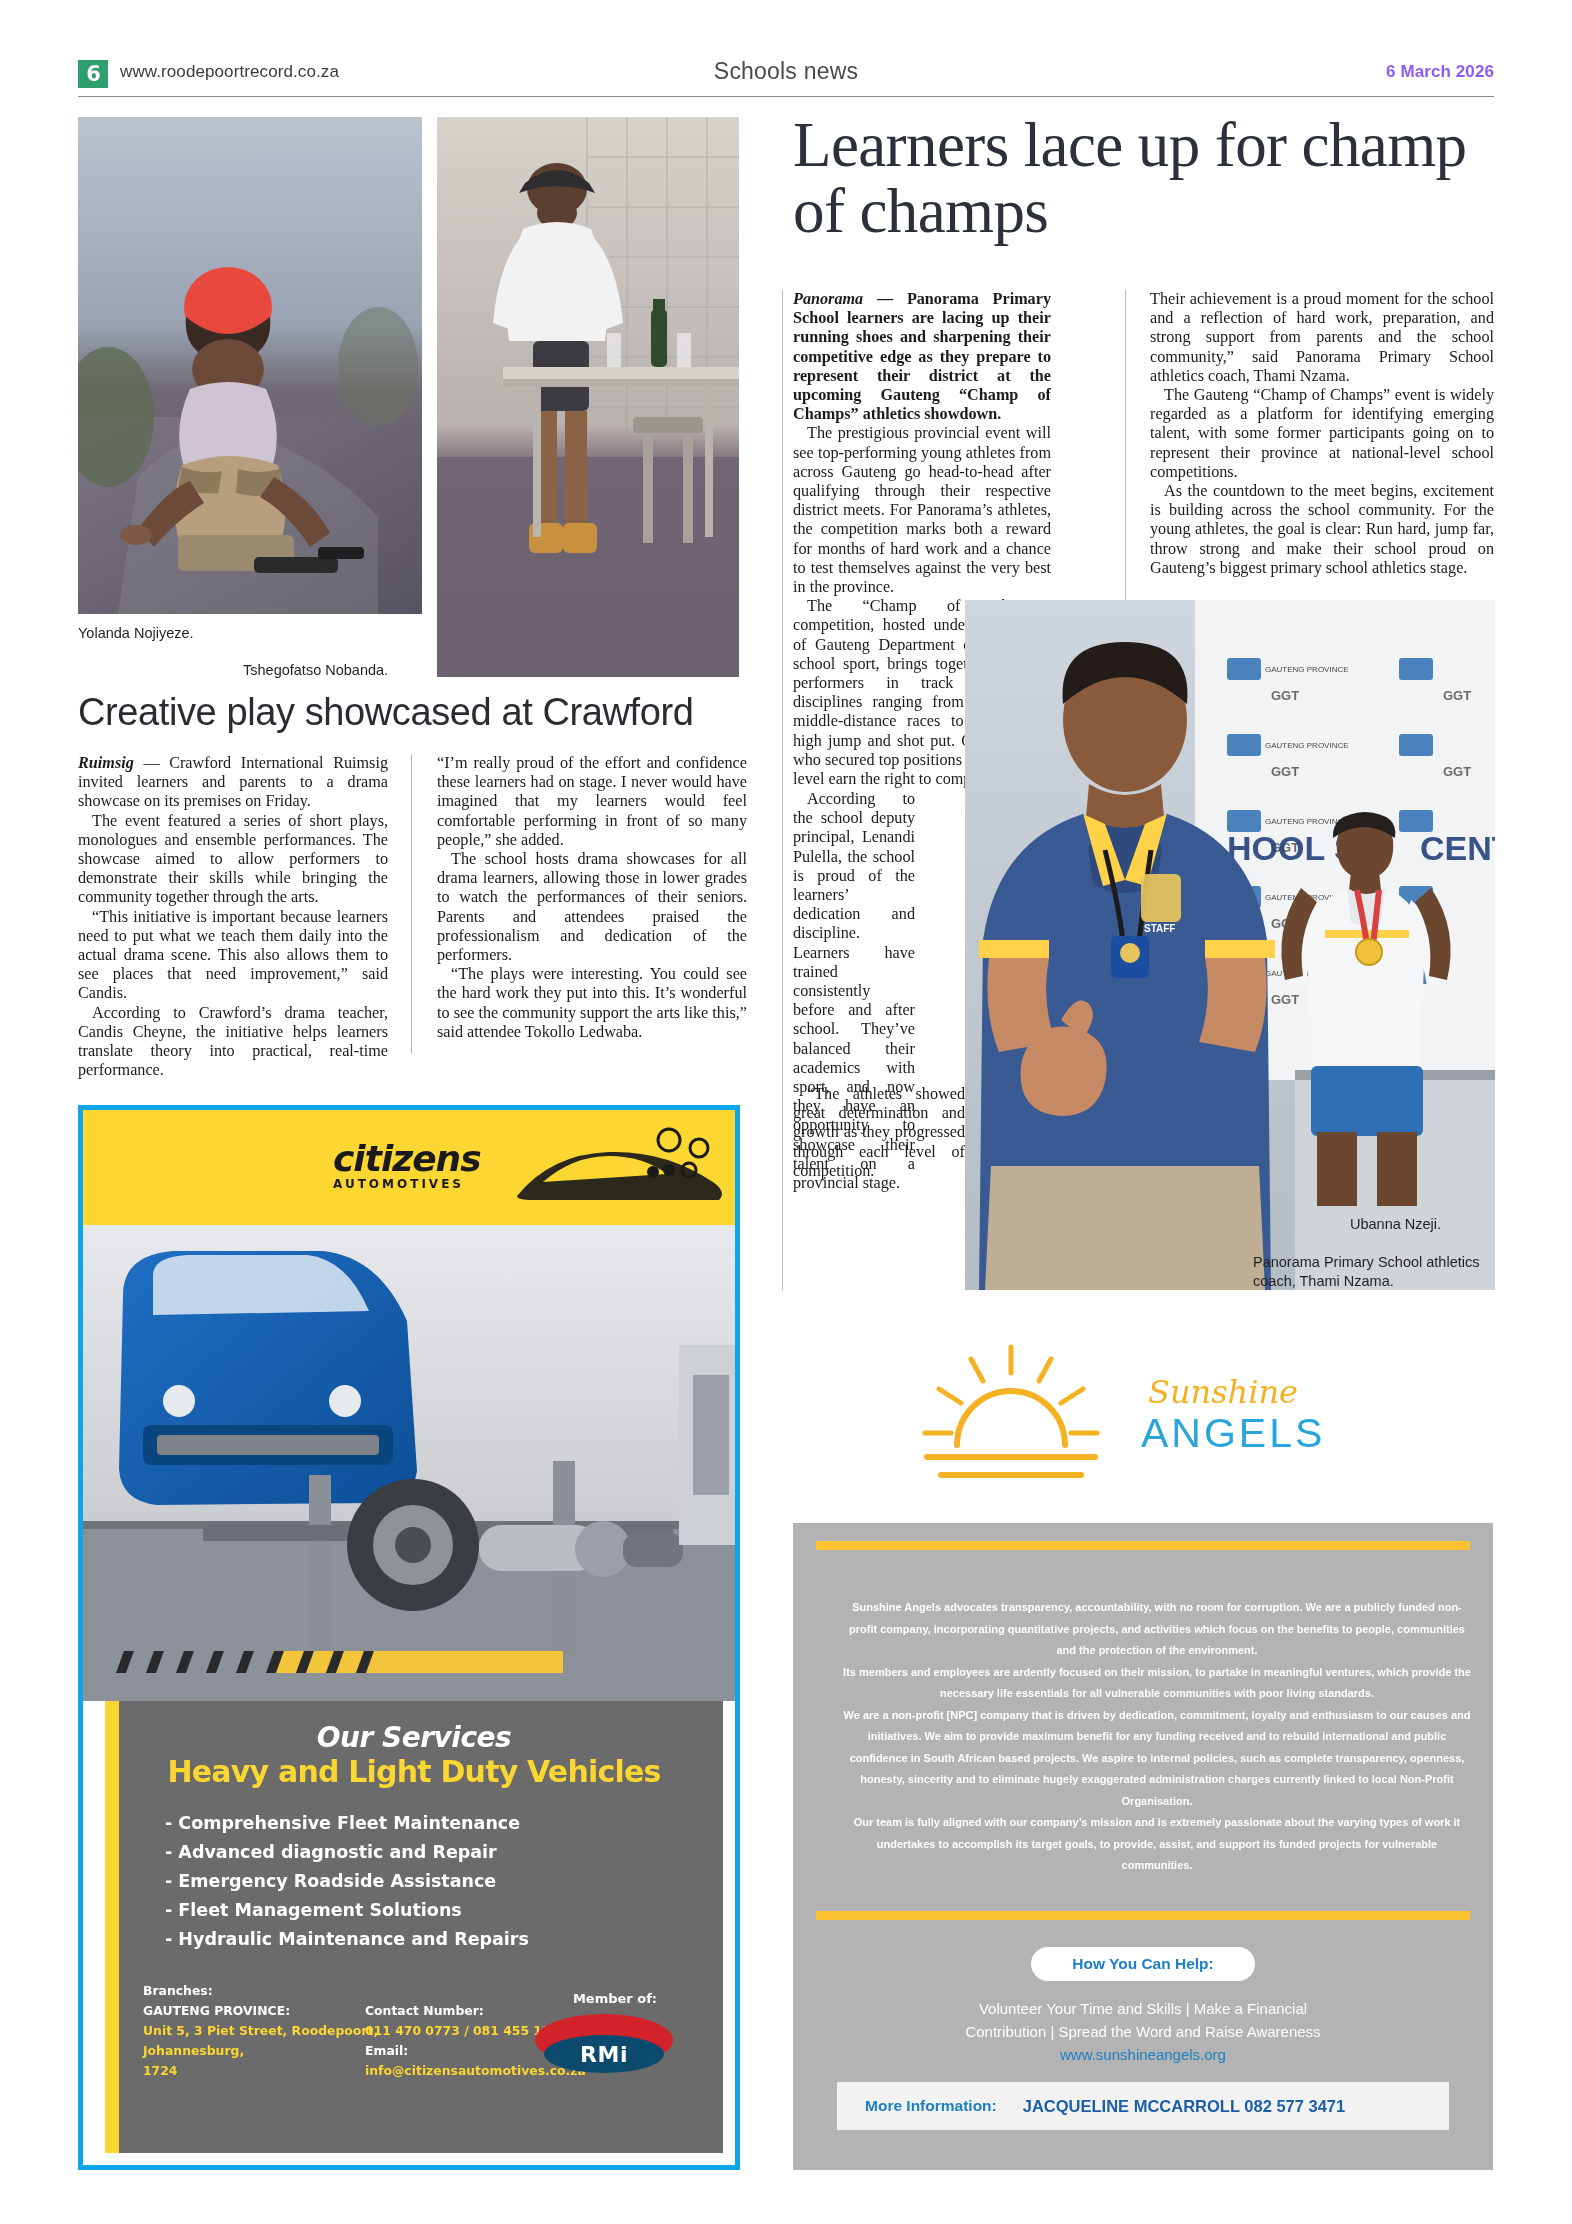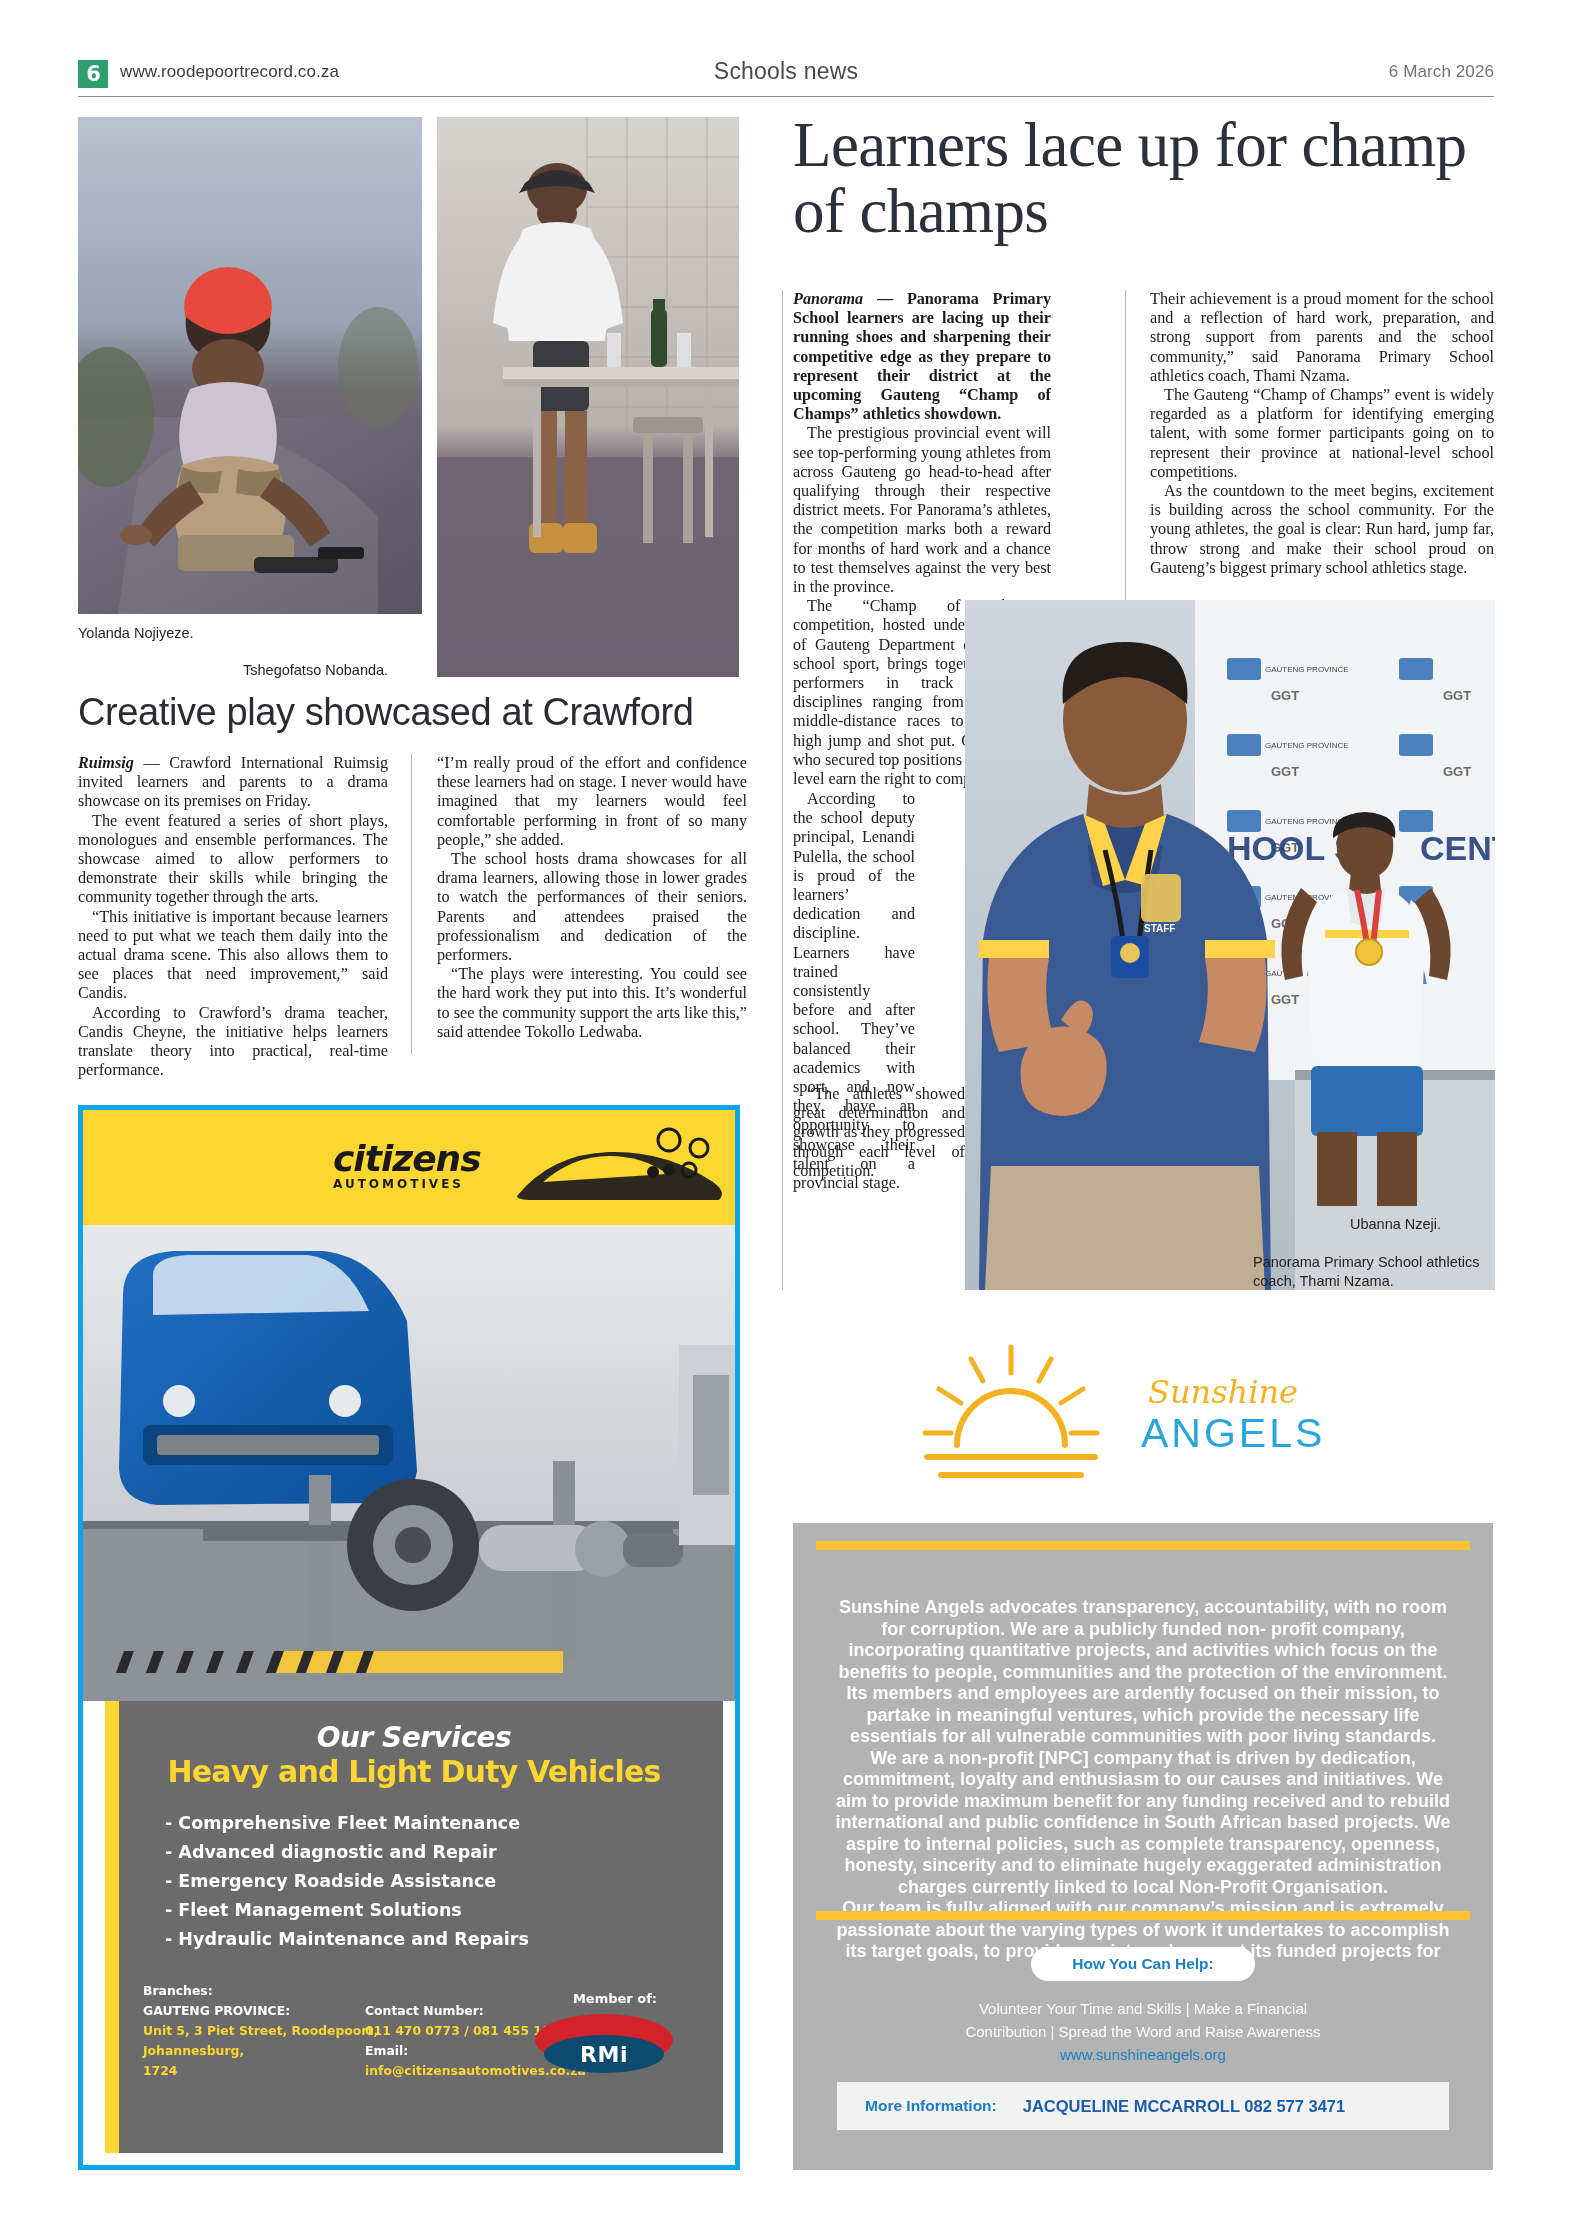--- a/index.html
+++ b/index.html
@@ -6,21 +6,21 @@
   body{width:1572px;height:2224px;font-family:"Liberation Sans",sans-serif;color:#231f20;overflow:hidden;position:relative;}
   .page{position:absolute;inset:0;background:#fff;}
 
   
   .masthead{position:absolute;left:78px;top:58px;width:1416px;height:34px;}
   .pagenum{position:absolute;left:0;top:2px;width:30px;height:28px;background:#2f9e6e;color:#fff;
     font-family:"DejaVu Sans",sans-serif;font-weight:700;font-size:21px;line-height:28px;text-align:center;letter-spacing:-1px;}
   .siteurl{position:absolute;left:42px;top:4px;font-size:17px;color:#3c3c3c;font-family:"Liberation Sans",sans-serif;letter-spacing:.1px;}
   .sectiontitle{position:absolute;left:0;right:0;top:0px;text-align:center;font-size:23px;color:#4a4a4a;
     font-family:"Liberation Sans",sans-serif;font-weight:400;letter-spacing:.2px;}
-  .issuedate{position:absolute;right:0;top:4px;font-size:17px;font-weight:400;color:#737373;letter-spacing:.1px;}
+  .issuedate{position:absolute;right:0;top:4px;font-size:17px;font-weight:700;color:#8b5cf6;letter-spacing:.1px;}
 
   
   .photo{position:absolute;overflow:hidden;background:#8a8a93;}
   .cap{position:absolute;font-size:14.5px;color:#231f20;font-family:"Liberation Sans",sans-serif;}
 
   #photoA{left:78px;top:117px;width:344px;height:497px;}
   #photoB{left:437px;top:117px;width:302px;height:560px;}
 
   .capA{left:78px;top:625px;}
   .capB{left:243px;top:662px;}
@@ -84,22 +84,22 @@
   .rmi-badge{margin-top:8px;width:138px;height:52px;border-radius:50%;background:#d2232a;display:flex;align-items:center;justify-content:center;}
   .rmi-inner{width:120px;height:38px;border-radius:50%;background:#0c4a6e;display:flex;align-items:center;justify-content:center;
     color:#fff;font-family:"DejaVu Sans",sans-serif;font-weight:700;font-size:22px;letter-spacing:.5px;margin-top:28px;}
 
   
   .ad-sun{position:absolute;left:793px;top:1307px;width:700px;height:863px;background:#b3b3b3;}
   .sun-white{position:absolute;left:0;top:0;width:100%;height:216px;background:#fff;}
   .sun-name{position:absolute;left:355px;top:66px;font-family:"DejaVu Serif",serif;font-style:italic;font-size:32px;color:#f4b223;}
   .sun-angels{position:absolute;left:348px;top:103px;font-family:"Liberation Sans",sans-serif;font-size:41px;letter-spacing:3px;color:#27a5dc;font-weight:400;}
   .sun-bar{position:absolute;left:23px;width:654px;height:9px;background:#fcc231;}
-  .sun-body{position:absolute;left:34px;top:290px;width:632px;text-align:center;color:#fff;
-    font-family:"Liberation Sans",sans-serif;font-weight:700;font-size:18px;line-height:21.5px;}
+  .sun-body{position:absolute;left:48px;top:290px;width:632px;text-align:center;color:#fff;
+    font-family:"Liberation Sans",sans-serif;font-weight:700;font-size:11px;line-height:21.5px;}
   .sun-pill{position:absolute;left:238px;top:640px;width:224px;height:34px;background:#fff;border-radius:18px;
     text-align:center;line-height:34px;color:#1b7fc4;font-family:"Liberation Sans",sans-serif;font-weight:700;font-size:15.5px;}
   .sun-help{position:absolute;left:60px;top:690px;width:580px;text-align:center;color:#fff;
     font-family:"Liberation Sans",sans-serif;font-size:15px;line-height:23px;}
   .sun-url{color:#1b7fc4;}
   .sun-more{position:absolute;left:44px;top:775px;width:612px;height:48px;background:#f2f2f2;display:flex;align-items:center;}
   .sun-more .lbl{margin-left:28px;color:#1b7fc4;font-family:"Liberation Sans",sans-serif;font-weight:700;font-size:15.5px;}
   .sun-more .val{margin-left:26px;color:#1b5ea8;font-family:"Liberation Sans",sans-serif;font-weight:700;font-size:16.5px;}
 </style>
 </head>

